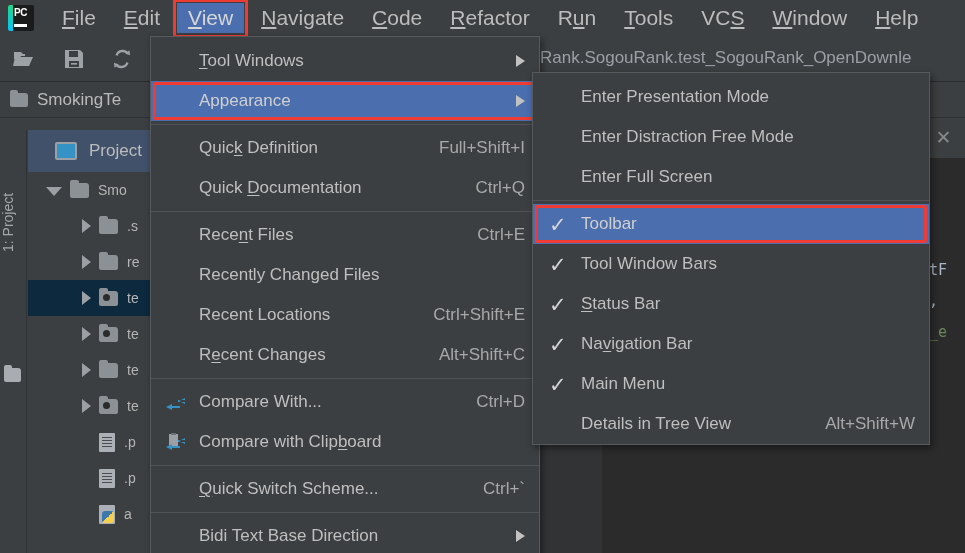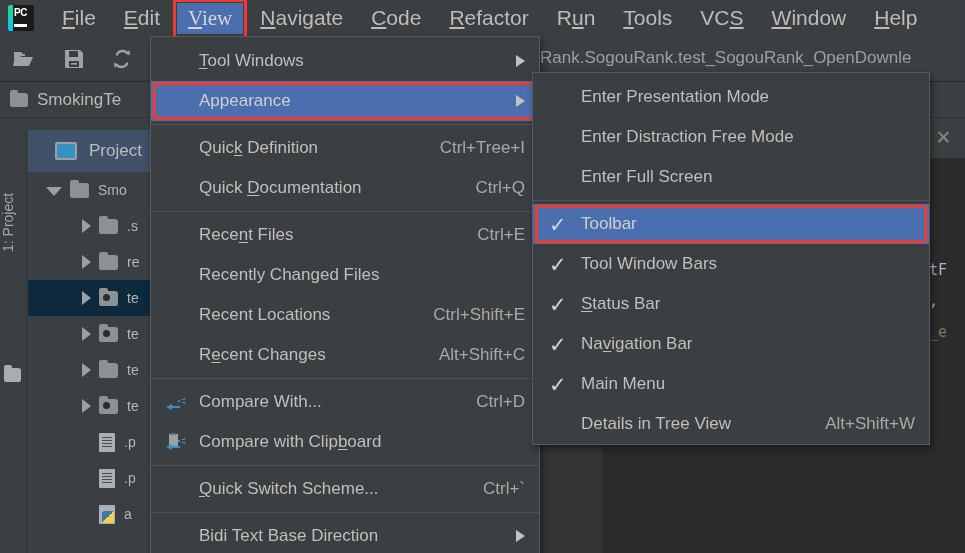--- a/index.html
+++ b/index.html
@@ -51,21 +51,20 @@
   .menubar .mi {
     font-size: 21px; color: #bcbcbc;
     padding: 3px 11px;
     margin: 0 3px;
     white-space: nowrap;
     position: relative;
   }
   .menubar .mi.active {
     background: #4b6eaf;
     color: #d6d6d6;
-    font-family: Liberation Serif, serif;
   }
   .menubar .mi.outlined::after {
     content: "";
     position: absolute; left: -4px; top: -4px; right: -4px; bottom: -5px;
     border: 3px solid #ee3b33;
     border-radius: 2px;
     pointer-events: none;
   }
   .menubar .projname {
     margin-left: 34px;
@@ -456,21 +455,21 @@
         <span class="ilabel"><u>T</u>ool Windows</span>
         <span class="submark"></span>
       </div>
       <div class="item highlight outlined">
         <span class="ilabel">Appearance</span>
         <span class="submark"></span>
       </div>
       <div class="sep"></div>
       <div class="item">
         <span class="ilabel">Quic<u>k</u> Definition</span>
-        <span class="accel">Ctrl+Tree+I</span>
+        <span class="accel">Full+Shift+I</span>
       </div>
       <div class="item">
         <span class="ilabel">Quick <u>D</u>ocumentation</span>
         <span class="accel">Ctrl+Q</span>
       </div>
       <div class="sep"></div>
       <div class="item">
         <span class="ilabel">Rece<u>n</u>t Files</span>
         <span class="accel">Ctrl+E</span>
       </div>

